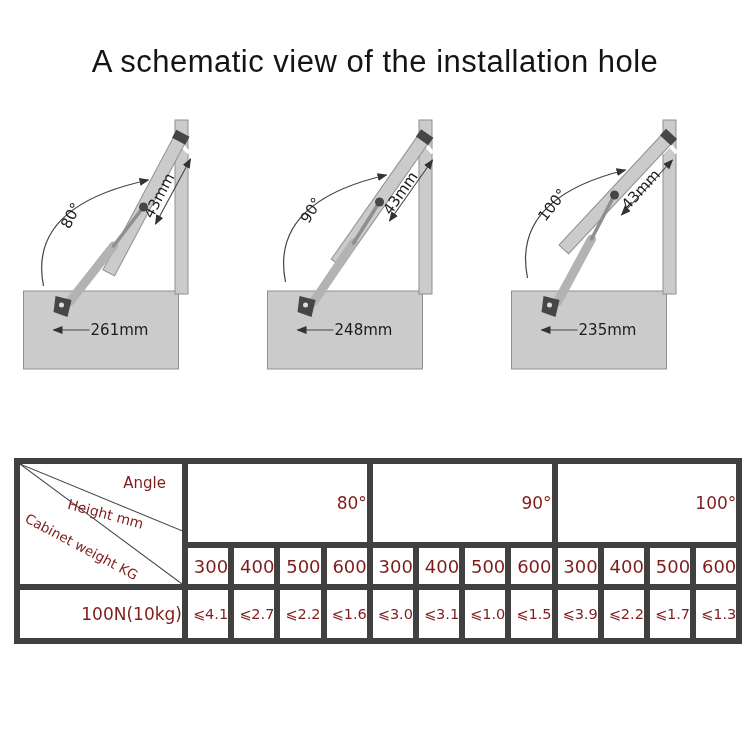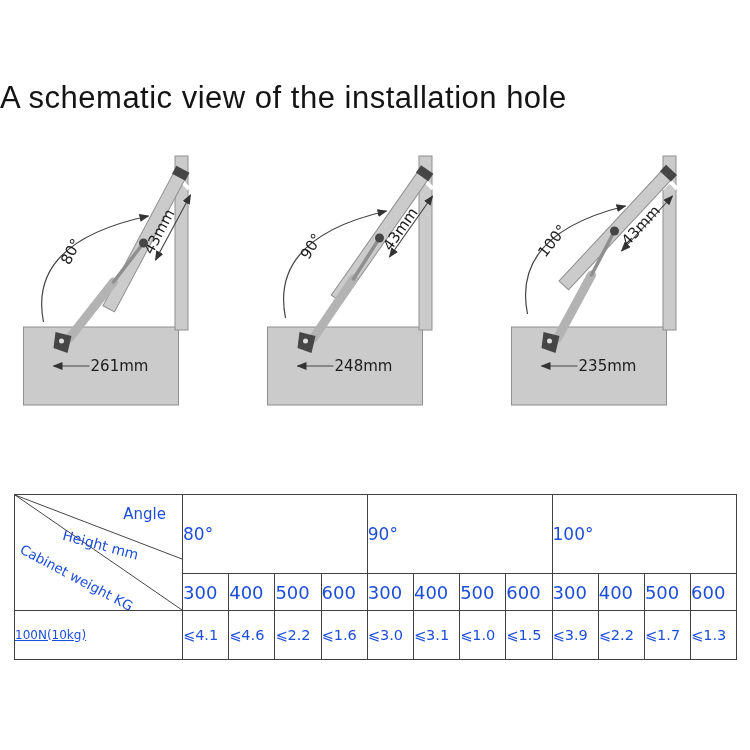--- a/index.html
+++ b/index.html
@@ -1,37 +1,37 @@
 <!DOCTYPE html>
 <html><head>
 <meta charset="utf-8">
 <style>
   html,body{margin:0;padding:0;background:#ffffff;width:750px;height:750px;overflow:hidden;
     font-family:"DejaVu Sans","Liberation Sans",sans-serif;color:#1a1a1a;}
   .page{width:750px;height:750px;position:relative;}
-  .title{margin:0;padding-top:80px;text-align:left;font-size:31px;font-weight:400;color:#141414;
+  .title{margin:0;padding-top:44px;text-align:center;font-size:31px;font-weight:400;color:#141414;
     font-family:"Liberation Sans","DejaVu Sans",sans-serif;letter-spacing:.5px;}
   .diagrams{display:flex;justify-content:center;gap:6px;margin-top:26px;}
   svg.diagram{width:238px;height:300px;display:block;}
   .cab{fill:#cbcbcb;stroke:#8f8f8f;stroke-width:1;}
   .dimline{stroke:#444;stroke-width:1.1;fill:none;}
   .arc{stroke:#444;stroke-width:1.2;fill:none;}
   .strutbody{stroke:#b3b3b3;stroke-width:9;stroke-linecap:round;}
   .strutrod{stroke:#8f8f8f;stroke-width:3.5;stroke-linecap:round;}
   .dark{fill:#464646;}
   svg text{font-family:"DejaVu Sans",sans-serif;font-size:15px;fill:#1c1c1c;}
   
   .tablewrap{margin:52px auto 0;width:722px;}
   table{border-collapse:collapse;table-layout:fixed;width:722px;}
-  td{border:1px solid #404040;text-align:left;vertical-align:middle;padding:0;
-     font-family:"DejaVu Sans",sans-serif;color:#1d4ed8;}
+  td{border:6px solid #404040;text-align:right;vertical-align:middle;padding:0;
+     font-family:"DejaVu Sans",sans-serif;color:#7f1d1d;}
   td.ang{height:78px;font-size:17px;}
   td.hh{height:36px;font-size:18px;}
   td.v{height:48px;font-size:14.5px;}
-  td.rl{font-size:12px;text-decoration:underline;}
+  td.rl{font-size:17px;}
   td.corner{position:relative;padding:0;}
   .corner-wrap{position:absolute;inset:0;overflow:hidden;}
   .corner-svg{position:absolute;inset:0;width:100%;height:100%;}
   .corner-svg line{stroke:#454545;stroke-width:1;}
   .c-angle{position:absolute;top:10px;right:16px;font-size:15px;}
   .c-height{position:absolute;left:50px;top:32px;font-size:14px;transform:rotate(15deg);transform-origin:0 0;white-space:nowrap;}
   .c-weight{position:absolute;left:10px;top:46px;font-size:13.5px;transform:rotate(28deg);transform-origin:0 0;white-space:nowrap;}
 </style>
 </head>
 <body>
@@ -195,21 +195,21 @@
         <td class="hh">500</td>
         <td class="hh">600</td>
         <td class="hh">300</td>
         <td class="hh">400</td>
         <td class="hh">500</td>
         <td class="hh">600</td>
       </tr>
       <tr>
         <td class="rl">100N(10kg)</td>
         <td class="v">⩽4.1</td>
-        <td class="v">⩽4.6</td>
+        <td class="v">⩽2.7</td>
         <td class="v">⩽2.2</td>
         <td class="v">⩽1.6</td>
         <td class="v">⩽3.0</td>
         <td class="v">⩽3.1</td>
         <td class="v">⩽1.0</td>
         <td class="v">⩽1.5</td>
         <td class="v">⩽3.9</td>
         <td class="v">⩽2.2</td>
         <td class="v">⩽1.7</td>
         <td class="v">⩽1.3</td>

